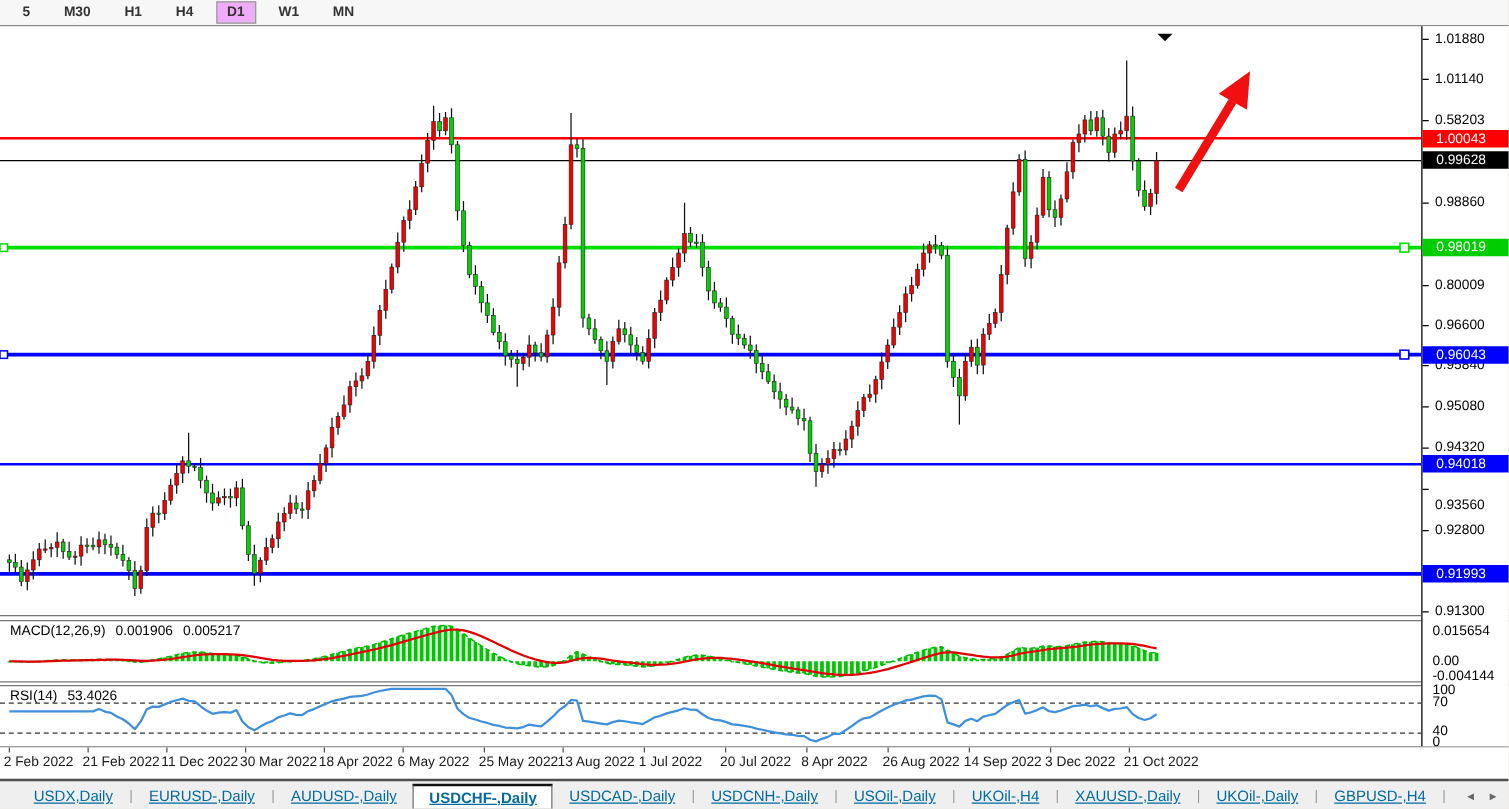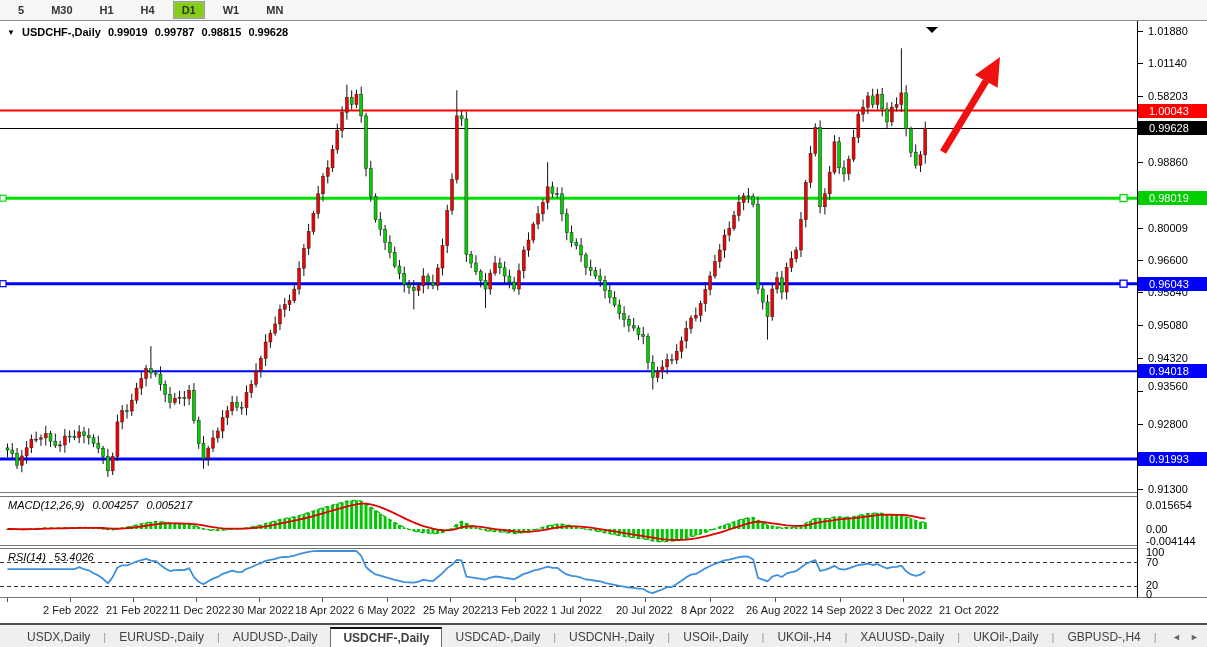--- a/index.html
+++ b/index.html
@@ -3,47 +3,47 @@
 <meta charset="utf-8">
 <style>
   html,body{margin:0;padding:0;background:#d4d0c8;}
   #screen{position:relative;width:1207px;height:647px;background:#ffffff;overflow:hidden;
           font-family:"Liberation Sans",sans-serif;font-size:11px;color:#000;}
   
   #toolbar{position:absolute;left:0;top:0;width:1207px;height:20px;background:#f7f7f7;
            display:flex;align-items:center;}
   .tf-btn{padding:2px 8px;margin-left:9px;color:#333;font-weight:700;font-size:11px;cursor:default;
           border:1px solid transparent;line-height:12px;}
-  .tf-btn.active{background:#84cc16;border:1px solid #9a9a9a;box-shadow:inset 0 0 2px #ccc;}
+  .tf-btn.active{background:#f0abfc;border:1px solid #9a9a9a;box-shadow:inset 0 0 2px #ccc;}
   #chart-top-border{position:absolute;left:0;top:20px;width:1207px;height:1px;background:#8a8a8a;}
   
   #main-plot{position:absolute;left:0;top:21px;}
   #macd-plot{position:absolute;left:0;top:497px;}
   #rsi-plot{position:absolute;left:0;top:549px;}
   .sep{position:absolute;left:0;width:1207px;height:1px;background:#777;}
   
   #info-line{position:absolute;left:7px;top:26px;font-weight:700;font-size:11px;color:#000;white-space:nowrap;}
   #info-line span{margin-right:4px;}
   #collapse-tri{font-size:8px;position:relative;top:-1px;margin-right:2px;}
   
   .ind-label{position:absolute;left:8px;font-size:11px;color:#000;white-space:nowrap;}
-  .ind-label span{margin-right:5px;font-style:italic;}
+  .ind-label span{margin-right:5px;}
   
   #price-axis{position:absolute;left:1137px;top:21px;width:70px;height:576px;background:#fff;border-left:1px solid #000;}
   .ax-tick{position:absolute;left:0;width:5px;height:1px;background:#000;}
   .ax-lab{position:absolute;left:10px;width:60px;font-size:11px;color:#000;line-height:13px;}
   .ax-tag{position:absolute;left:0;width:66px;height:14px;color:#fff;font-size:11px;line-height:14px;padding-left:11px;}
   
   #date-axis{position:absolute;left:0;top:598px;width:1207px;height:24px;background:#fff;}
   .d-tick{position:absolute;top:0;width:1px;height:4px;background:#555;}
-  .d-lab{position:absolute;top:6px;font-size:11px;color:#1a1a1a;white-space:nowrap;margin-left:40px;}
+  .d-lab{position:absolute;top:6px;font-size:11px;color:#1a1a1a;white-space:nowrap;}
   
   #tabbar{position:absolute;left:0;top:623px;width:1207px;height:24px;background:#efefef;
           border-top:2px solid #4f4f4f;display:flex;align-items:center;}
-  .tab{padding:3px 13px;font-size:12px;color:#404040;white-space:nowrap;cursor:default;}
+  .tab{padding:3px 13px;font-size:12px;color:#0369a1;white-space:nowrap;cursor:default;text-decoration:underline;}
   .tab.active{background:#fff;border:1px solid #6e6e6e;border-top:2px solid #111;font-weight:700;padding:2px 12px;}
   .tab-sep{color:#999;font-size:11px;}
   .nav-arrow{position:absolute;top:7px;color:#666;font-size:9px;cursor:default;}
 </style>
 </head>
 <body>
 
 <div id="screen">
 
   <div id="toolbar">
@@ -458,28 +458,20 @@
         <line x1="925.26" y1="100.60596999999953" x2="925.26" y2="142.6838499999998" stroke="#111111" stroke-width="1"></line>
         <rect x="923.76" y="107.48907999999945" width="3" height="26.36361000000018" fill="#F40000" stroke="#222" stroke-width="0.5"></rect>
       </g>
       <polygon points="926,6 938,6 932,12" fill="#000"></polygon>
       <g>
         <line x1="943" y1="131" x2="986" y2="60" stroke="#F01010" stroke-width="7"></line>
         <polygon points="1000,36 997.6,66.8 975,54" fill="#F01010"></polygon>
       </g>
     </svg>
 
-  <div id="info-line">
-    <span id="collapse-tri">▼</span>
-    <span>USDCHF-,Daily</span>
-    <span>0.99019</span>
-    <span>0.99787</span>
-    <span>0.98815</span>
-    <span>0.99628</span>
-  </div>
 
   <div class="sep" style="top:492px"></div>
   <div class="sep" style="top:496px"></div>
 
   <svg id="macd-plot" width="1137" height="48">
       <g>
         <rect x="6" y="32" width="3" height="1" fill="#00C800"></rect>
         <rect x="10.780000000000001" y="32" width="3" height="1" fill="#00C800"></rect>
         <rect x="15.56" y="32" width="3" height="1" fill="#00C800"></rect>
         <rect x="20.34" y="32" width="3" height="1" fill="#00C800"></rect>
@@ -671,21 +663,21 @@
         <rect x="909.4200000000001" y="21.472578672639195" width="3" height="10.527421327360805" fill="#00C800"></rect>
         <rect x="914.2" y="23.53972167135808" width="3" height="8.46027832864192" fill="#00C800"></rect>
         <rect x="918.98" y="24.92562662281755" width="3" height="7.07437337718245" fill="#00C800"></rect>
         <rect x="923.76" y="25.255904671706798" width="3" height="6.744095328293202" fill="#00C800"></rect>
       </g>
       <polyline points="7.5,32 12.280000000000001,32.1158517432038 17.060000000000002,32.57079151683256 21.84,32.627839454268276 26.62,32.40593970441292 31.400000000000002,31.954620310651507 36.18,31.599064530884554 40.96,31.283249396336 45.74,30.90948876742459 50.52,30.8683487905861 55.300000000000004,30.994823762258626 60.080000000000005,31.079473503620623 64.86,30.875540694957152 69.64,30.73265858236889 74.42,30.676246280579775 79.2,30.468517319105132 83.98,30.445643151534952 88.76,30.510086762348784 93.54,30.761803767978478 98.32000000000001,31.12216175972954 103.10000000000001,31.67804525563918 107.88000000000001,32.57107482929314 112.66000000000001,32.81039458267685 117.44000000000001,31.88844402384442 122.22,30.803958912922056 127,29.985154199244448 131.78,29.025163870032607 136.56,27.920030850808566 141.34,26.800819720191935 146.12,25.66601389993705 150.9,24.98663026412547 155.68,24.56909503946308 160.46,24.64939838992407 165.24,25.116959075499633 170.02,25.818457022540375 174.8,26.304878353642614 179.58,26.719477136456746 184.36,27.140643887715996 189.14000000000001,27.269790064586186 193.92000000000002,28.387567951711524 198.70000000000002,30.033380621661973 203.48000000000002,31.82659133889759 208.26000000000002,32.89855683441793 213.04000000000002,33.40299380560591 217.82000000000002,33.562649686253636 222.60000000000002,33.243120757991534 227.38000000000002,32.76210000358884 232.16000000000003,32.111713220159245 236.94,31.751802352828147 241.72,31.486757333404 246.5,30.8085453033104 251.28,30.024518874246642 256.06,29.00933499257921 260.84000000000003,27.846313031174226 265.62,26.46444299183449 270.40000000000003,25.165213531753093 275.18,23.9325559121011 279.96000000000004,22.594968447131755 284.74,21.507258559521713 289.52000000000004,20.64650782039119 294.3,19.732139865657402 299.08000000000004,18.49348151965941 303.86,17.041789352085395 308.64000000000004,15.54106136376392 313.42,13.987061605202115 318.2,12.344112582371604 322.98,10.724425725299906 327.76,9.429209390907541 332.54,8.089064101664235 337.32,6.7114408995397525 342.1,5.338108895673049 346.88,4.089203632222443 351.66,3.6625843673282255 356.44,3.3212070587379223 361.22,4.068205383247054 366,6.649601729990724 370.78000000000003,9.836699991154823 375.56,13.333363582668973 380.34000000000003,16.586400787420892 385.12,19.72511019660864 389.90000000000003,22.641902134711927 394.68,25.472377493417063 399.46000000000004,27.997133934705037 404.24,30.3794438731481 409.02000000000004,32.350445774190064 413.8,33.99717036109422 418.58000000000004,35.10545850860084 423.36,35.62991448213161 428.14000000000004,36.19750433447981 432.92,36.69886413127774 437.70000000000005,36.480826194850735 442.48,35.55097908939036 447.26000000000005,33.657473407382966 452.04,31.17543086562748 456.82000000000005,27.218559576609653 461.6,24.269205038756787 466.38,26.351154559940497 471.16,28.322158330815384 475.94,30.18294061051883 480.72,31.945452142446463 485.5,33.59314068797401 490.28000000000003,34.36123325602645 495.06,34.61562020494971 499.84000000000003,34.93678511859371 504.62,35.41585707364439 509.40000000000003,35.943313148976635 514.1800000000001,36.5331634196978 518.96,36.364162665432104 523.74,35.52375120512459 528.52,34.507654238394785 533.3000000000001,33.17532545239132 538.08,31.792359121411213 542.86,30.349294411178715 547.64,28.742402180527275 552.4200000000001,27.738343694261804 557.2,27.00251833251778 561.98,27.121786639308514 566.76,27.86974793365905 571.5400000000001,28.80749292283128 576.32,29.686489428082965 581.1,30.694172661107068 585.88,31.89353865790935 590.6600000000001,32.9370261441232 595.44,33.91634905284192 600.22,34.804164613259196 605,35.79300382306406 609.7800000000001,36.73653432674688 614.5600000000001,37.663605300585104 619.34,38.59190634729612 624.12,39.431419713859995 628.9,40.20613729266947 633.6800000000001,40.79297892169918 638.46,41.36682438170482 643.24,41.77045395381049 648.02,42.80050613761074 652.8000000000001,43.952036411099684 657.58,44.5320713609303 662.36,44.699589702623086 667.14,44.45428862988405 671.9200000000001,44.13195162750133 676.7,43.46255392169199 681.48,42.48094915755952 686.26,41.198044770948215 691.0400000000001,39.753605590127606 695.82,38.447864951701604 700.6,36.98322686517008 705.38,35.327707594641424 710.1600000000001,33.56377441209085 714.94,31.710115372632796 719.72,29.889798855990396 724.5,28.012154307447105 729.2800000000001,26.37439399678859 734.0600000000001,24.743275539160173 738.84,23.134951434330663 743.62,21.767199984643987 748.4000000000001,20.82836971590393 753.1800000000001,20.46767967953039 757.96,23.01204070881555 762.74,25.520494042770373 767.5200000000001,28.02723903042422 772.3000000000001,29.156313433510082 777.08,29.71575220021825 781.86,30.63392955646869 786.64,30.584962760864634 791.4200000000001,30.2876701117633 796.2,29.79920812045293 800.98,28.47890076976294 805.76,26.30186565717372 810.5400000000001,23.739716031559055 815.32,21.00130574332463 820.1,21.4979141415078 824.88,21.594095488898994 829.6600000000001,21.100401724161145 834.44,19.875127102510028 839.22,19.878491691216205 844,20.211802503550523 848.7800000000001,20.139689863601156 853.5600000000001,19.530716258357558 858.34,18.453054131646805 863.12,17.543069797253537 867.9000000000001,16.637300078885517 872.6800000000001,16.37777907356723 877.46,16.022416701040896 882.24,16.393671631955563 887.0200000000001,17.27497197233659 891.8000000000001,17.665664011411955 896.58,18.052599779788054 901.36,18.14337623900267 906.1400000000001,19.513882282672196 910.9200000000001,21.472578672639195 915.7,23.53972167135808 920.48,24.92562662281755 925.26,25.255904671706798 " fill="none" stroke="#00B400" stroke-width="1.2" stroke-dasharray="4,3"></polyline>
       <polyline points="7.5,32 12.280000000000001,32.02317034864076 17.060000000000002,32.13269458227912 21.84,32.231723556676954 26.62,32.266566786224146 31.400000000000002,32.20417749110962 36.18,32.0831548990646 40.96,31.923173798518885 45.74,31.720436792300028 50.52,31.55001919195724 55.300000000000004,31.438980106017517 60.080000000000005,31.36707878553814 64.86,31.268771167421942 69.64,31.161548650411333 74.42,31.06448817644502 79.2,30.945294004977043 83.98,30.845363834288626 88.76,30.778308419900657 93.54,30.77500748951622 98.32000000000001,30.844438343558885 103.10000000000001,31.011159725974945 107.88000000000001,31.323142746638585 112.66000000000001,31.620593113846237 117.44000000000001,31.674163295845876 122.22,31.50012241926111 127,31.197128775257777 131.78,30.762735794212745 136.56,30.194194805531907 141.34,29.515519788463912 146.12,28.74561861075854 150.9,27.993820941431927 155.68,27.30887576103816 160.46,26.776980286815338 165.24,26.4449760445522 170.02,26.319672240149835 174.8,26.31671346284839 179.58,26.39726619757006 184.36,26.54594173559925 189.14000000000001,26.690711401396634 193.92000000000002,27.030082711459613 198.70000000000002,27.630742293500084 203.48000000000002,28.469912102579585 208.26000000000002,29.355641048947255 213.04000000000002,30.165111600278987 217.82000000000002,30.844619217473916 222.60000000000002,31.32431952557744 227.38000000000002,31.61187562117972 232.16000000000003,31.711843140975624 236.94,31.71983498334613 241.72,31.673219453357703 246.5,31.500284623348243 251.28,31.205131473527924 256.06,30.76597217733818 260.84000000000003,30.18204034810539 265.62,29.43852087685121 270.40000000000003,28.583859407831586 275.18,27.65359870868549 279.96000000000004,26.641872656374744 284.74,25.614949837004136 289.52000000000004,24.621261433681546 294.3,23.64343712007672 299.08000000000004,22.613445999993257 303.86,21.499114670411686 308.64000000000004,20.30750400908213 313.42,19.043415528306127 318.2,17.703554939119222 322.98,16.30772909635536 327.76,14.932025155265794 332.54,13.563432944545482 337.32,12.193034535544335 342.1,10.822049407570077 346.88,9.47548025250055 351.66,8.312901075466083 356.44,7.314562272120451 361.22,6.665290894345773 366,6.662153061474765 370.78000000000003,7.297062447410774 375.56,8.504322674462415 380.34000000000003,10.12073829705411 385.12,12.041612676965016 389.90000000000003,14.161670568514399 394.68,16.42381195349493 399.46000000000004,18.73847634973695 404.24,21.06666985441918 409.02000000000004,23.323425038373358 413.8,25.458174102917532 418.58000000000004,27.38763098405419 423.36,29.036087683669678 428.14000000000004,30.468371013831703 432.92,31.71446963732091 437.70000000000005,32.667740948826875 442.48,33.24438857693957 447.26000000000005,33.32700554302825 452.04,32.896690607548095 456.82000000000005,31.761064401360407 461.6,30.262692528839683 466.38,29.480384935059845 471.16,29.248739614210955 475.94,29.43557981347253 480.72,29.937554279267317 485.5,30.668671561008654 490.28000000000003,31.407183900012214 495.06,32.04887116099971 499.84000000000003,32.62645395251851 504.62,33.18433457674369 509.40000000000003,33.73613029119028 514.1800000000001,34.295536916891784 518.96,34.70926206659985 523.74,34.872159894304794 528.52,34.79925876312279 533.3000000000001,34.4744721009765 538.08,33.93804950506344 542.86,33.220298486286495 547.64,32.32471922513465 552.4200000000001,31.407444118960083 557.2,30.526458961671622 561.98,29.845524497199 566.76,29.45036918449101 571.5400000000001,29.321793932159064 576.32,29.394733031343844 581.1,29.654620957296487 585.88,30.10240449741906 590.6600000000001,30.669328826759887 595.44,31.318732871976295 600.22,32.01581922023288 605,32.77125614079911 609.7800000000001,33.564311777988664 614.5600000000001,34.384170482507955 619.34,35.22571765546559 624.12,36.066858067144466 628.9,36.89471391224947 633.6800000000001,37.67436691413941 638.46,38.41285840765249 643.24,39.08437751688409 648.02,39.82760324102942 652.8000000000001,40.65248987504347 657.58,41.42840617222084 662.36,42.082642878301286 667.14,42.55697202861784 671.9200000000001,42.87196794839454 676.7,42.99008514305403 681.48,42.88825794595513 686.26,42.550215310953746 691.0400000000001,41.99089336678852 695.82,41.28228768377113 700.6,40.422475520050924 705.38,39.40352193496902 710.1600000000001,38.23557243039339 714.94,36.93048101884127 719.72,35.522344586271096 724.5,34.020306530506296 729.2800000000001,32.49112402376276 734.0600000000001,30.94155432684224 738.84,29.380233748339926 743.62,27.857626995600736 748.4000000000001,26.451775539661377 753.1800000000001,25.25495636763518 757.96,24.806373235871256 762.74,24.949197397251076 767.5200000000001,25.564805723885705 772.3000000000001,26.283107265810578 777.08,26.969636252692116 781.86,27.70249491344743 786.64,28.27898848293087 791.4200000000001,28.680724808697356 796.2,28.904421471048472 800.98,28.819317330791367 805.76,28.315826996067837 810.5400000000001,27.400604803166082 815.32,26.120744991197792 820.1,25.196178821259792 824.88,24.475762154787635 829.6600000000001,23.800690068662334 834.44,23.015577475431876 839.22,22.38816031858874 844,21.952888755581096 848.7800000000001,21.590248977185105 853.5600000000001,21.178342433419594 858.34,20.633284773065036 863.12,20.015241777902737 867.9000000000001,19.339653438099294 872.6800000000001,18.74727856519288 877.46,18.202306192362485 882.24,17.840579280281098 887.0200000000001,17.727457818692198 891.8000000000001,17.71509905723615 896.58,17.782599201746528 901.36,17.854754609197762 906.1400000000001,18.186580143892648 910.9200000000001,18.843779849641955 915.7,19.78296821398518 920.48,20.811499895751652 925.26,21.700380850942683 " fill="none" stroke="#E00000" stroke-width="1.8" stroke-linejoin="round"></polyline>
     </svg>
   <div class="ind-label" style="top:499px">
     <span>MACD(12,26,9)</span>
-    <span>0.004257</span>
+    <span>0.001906</span>
     <span>0.005217</span>
   </div>
 
   <div class="sep" style="top:545px"></div>
   <div class="sep" style="top:548px"></div>
 
   <svg id="rsi-plot" width="1137" height="48">
       <line x1="0" y1="13.5" x2="1137" y2="13.5" stroke="#333333" stroke-width="1" stroke-dasharray="4,3"></line>
       <line x1="0" y1="37.5" x2="1137" y2="37.5" stroke="#333333" stroke-width="1" stroke-dasharray="4,3"></line>
       <polyline points="7.5,20.113433264010897 12.280000000000001,20.113433264010897 17.060000000000002,20.113433264010897 21.84,20.113433264010897 26.62,20.113433264010897 31.400000000000002,20.113433264010897 36.18,20.113433264010897 40.96,20.113433264010897 45.74,20.113433264010897 50.52,20.113433264010897 55.300000000000004,20.113433264010897 60.080000000000005,20.113433264010897 64.86,20.113433264010897 69.64,20.113433264010897 74.42,20.113433264010897 79.2,18.15257639910194 83.98,20.226757966499214 88.76,21.30675943235873 93.54,24.243885923874515 98.32000000000001,26.419816160789132 103.10000000000001,29.82389754387503 107.88000000000001,34.40360992530027 112.66000000000001,28.13492543236898 117.44000000000001,18.471413927422734 122.22,16.28227518278434 127,16.472201050722123 131.78,14.508051521232264 136.56,12.55844312246623 141.34,11.213272357720257 146.12,9.918128854262232 150.9,11.607433714087236 155.68,12.046547849265133 160.46,15.991868712843598 165.24,19.49222835042835 170.02,22.046136107273764 174.8,21.031101634214163 179.58,20.786416814854462 184.36,21.194153059174234 189.14000000000001,19.080847661965272 193.92000000000002,28.17514317707319 198.70000000000002,32.79760574888064 203.48000000000002,35.23556712254046 208.26000000000002,32.276018265541815 213.04000000000002,29.619102490864133 217.82000000000002,27.91614048390918 222.60000000000002,24.84956765940998 227.38000000000002,23.407311095227374 232.16000000000003,21.710643871757128 236.94,22.926046711730713 241.72,23.043571740357308 246.5,19.848840047694228 251.28,18.260031455829388 256.06,15.972081355356348 260.84000000000003,14.06524799364243 265.62,11.93901890600038 270.40000000000003,10.912761973187155 275.18,9.899726396109335 279.96000000000004,8.447325168861045 284.74,8.016608227802944 289.52000000000004,7.6373885617790735 294.3,6.593908348789762 299.08000000000004,5.014884785302554 303.86,3.7951074553972433 308.64000000000004,2.932670004797961 313.42,2.144204932998761 318.2,2 322.98,2 327.76,2 332.54,2 337.32,2 342.1,2 346.88,2 351.66,2 356.44,2 361.22,6.956508527180318 366,18.00607251100561 370.78000000000003,22.259119269388897 375.56,25.396249230090703 380.34000000000003,26.579578575912215 385.12,28.173376589763308 389.90000000000003,29.363054072876118 394.68,30.951444538026355 399.46000000000004,31.775445775397934 404.24,33.02703196407233 409.02000000000004,33.32928305097523 413.8,33.71966425072322 418.58000000000004,32.666537511238374 423.36,30.644791195510397 428.14000000000004,31.545778861349646 432.92,32.02922145955043 437.70000000000005,28.235020678445856 442.48,24.162186472787493 447.26000000000005,19.132493231640805 452.04,15.791819731110712 456.82000000000005,10.940920947276704 461.6,11.480569511115416 466.38,27.69563675178572 471.16,28.384019471584665 475.94,29.086141487723737 480.72,29.826274054980185 485.5,30.53260481122553 490.28000000000003,28.669338098771377 495.06,27.50519963995273 499.84000000000003,27.997137964732076 504.62,28.864281696202006 509.40000000000003,29.510422771609832 514.1800000000001,30.274623121486574 518.96,27.61463840579664 523.74,24.866589277862417 528.52,23.61687475069369 533.3000000000001,21.697181826745428 538.08,20.51697339472662 542.86,19.237381184334627 547.64,17.573998498037017 552.4200000000001,18.792495109692943 557.2,18.805695340336356 561.98,22.42001832595041 566.76,25.412267413897325 571.5400000000001,26.832812614226704 576.32,27.33996271483116 581.1,28.723388312342493 585.88,30.50802840068951 590.6600000000001,30.965453365768756 595.44,31.75223244909384 600.22,32.410562602591654 605,33.88455088560832 609.7800000000001,34.81181671023605 614.5600000000001,35.847305472823294 619.34,36.94932798530418 624.12,37.70470983647323 628.9,38.50691414514742 633.6800000000001,38.80190643865183 638.46,39.66620218122861 643.24,39.91266023426722 648.02,42.802315036795804 652.8000000000001,44.09283315672191 657.58,42.06592253270715 662.36,40.49939961519462 667.14,38.021271698380566 671.9200000000001,38.073786426147365 676.7,35.04742841340445 681.48,31.791333124284076 686.26,28.280535044092098 691.0400000000001,25.619297630752193 695.82,24.959431085589337 700.6,22.24835890072797 705.38,19.351115836156076 710.1600000000001,16.970286945553312 714.94,14.777715161718259 719.72,13.186286633749912 724.5,11.378522208374552 729.2800000000001,10.63534914095941 734.0600000000001,9.285469389333883 738.84,8.07476701055883 743.62,7.501303119028108 748.4000000000001,7.683112037353283 753.1800000000001,10.495849999572155 757.96,28.86699905950001 762.74,30.546082791824897 767.5200000000001,32.32903124274611 772.3000000000001,27.669613580655703 777.08,25.98240552550305 781.86,27.956921073397176 786.64,24.365220864186846 791.4200000000001,23.206665364081637 796.2,22.058688166770477 800.98,18.47123618261098 805.76,14.9883475494768 810.5400000000001,12.78903474490664 815.32,11.092055644467056 820.1,21.91858506267228 824.88,20.828421737829167 829.6600000000001,19.081824198202405 834.44,16.86097761174748 839.22,19.951293391610402 844,20.651651877241463 848.7800000000001,19.419176155891922 853.5600000000001,17.6966159943286 858.34,15.981117761006795 863.12,15.488184900233653 867.9000000000001,14.680339145764597 872.6800000000001,16.002740788184724 877.46,15.178868234577848 882.24,17.507992778100153 887.0200000000001,19.484836811035322 891.8000000000001,18.052586671525095 896.58,17.79952018214837 901.36,16.649424353502543 906.1400000000001,22.315393369867422 910.9200000000001,25.391916598064775 915.7,26.974162938969563 920.48,25.61087066521425 925.26,22.428675585561216 " fill="none" stroke="#3E8FDD" stroke-width="1.8" stroke-linejoin="round"></polyline>
@@ -710,56 +702,56 @@
       <div class="ax-lab" style="top:200.5365999999995px">0.80009</div>
       <div class="ax-tick" style="top:238.5711999999998px"></div>
       <div class="ax-lab" style="top:232.5711999999998px">0.96600</div>
       <div class="ax-tick" style="top:271.47159999999957px"></div>
       <div class="ax-lab" style="top:265.47159999999957px">0.95840</div>
       <div class="ax-tick" style="top:304.3719999999998px"></div>
       <div class="ax-lab" style="top:298.3719999999998px">0.95080</div>
       <div class="ax-tick" style="top:337.27239999999955px"></div>
       <div class="ax-lab" style="top:331.27239999999955px">0.94320</div>
       <div class="ax-tick" style="top:370.17279999999977px"></div>
-      <div class="ax-lab" style="top:359px">0.93560</div>
+      <div class="ax-lab" style="top:377px">0.93560</div>
       <div class="ax-tick" style="top:403.0731999999995px"></div>
       <div class="ax-lab" style="top:397.0731999999995px">0.92800</div>
       <div class="ax-tick" style="top:468.00819999999953px"></div>
       <div class="ax-lab" style="top:462.00819999999953px">0.91300</div>
       <div class="ax-tag" style="top:82.52372999999999px;background:#FF0000">1.00043</div>
       <div class="ax-tag" style="top:100.48907999999945px;background:#000000">0.99628</div>
       <div class="ax-tag" style="top:170.14268999999967px;background:#00CE00">0.98019</div>
       <div class="ax-tag" style="top:255.68372999999963px;background:#0000FF">0.96043</div>
       <div class="ax-tag" style="top:343.3459799999996px;background:#0000FF">0.94018</div>
       <div class="ax-tag" style="top:431.00822999999957px;background:#0000FF">0.91993</div>
       <div class="ax-lab" style="top:478px;left:8px">0.015654</div>
       <div class="ax-lab" style="top:502px;left:8px">0.00</div>
       <div class="ax-lab" style="top:514px;left:8px">-0.004144</div>
       <div class="ax-lab" style="top:525px;left:8px">100</div>
       <div class="ax-lab" style="top:535px;left:8px">70</div>
-      <div class="ax-lab" style="top:558px;left:8px">20</div>
+      <div class="ax-lab" style="top:558px;left:8px">40</div>
       <div class="ax-lab" style="top:567px;left:8px">0</div>
     </div>
   <div id="date-axis">
       <div class="d-tick" style="left:7px"></div>
       <div class="d-lab" style="left:3px">2 Feb 2022</div>
       <div class="d-tick" style="left:70px"></div>
       <div class="d-lab" style="left:66px">21 Feb 2022</div>
       <div class="d-tick" style="left:133px"></div>
       <div class="d-lab" style="left:129px">11 Dec 2022</div>
       <div class="d-tick" style="left:196px"></div>
       <div class="d-lab" style="left:192px">30 Mar 2022</div>
       <div class="d-tick" style="left:259px"></div>
       <div class="d-lab" style="left:255px">18 Apr 2022</div>
       <div class="d-tick" style="left:322px"></div>
       <div class="d-lab" style="left:318px">6 May 2022</div>
       <div class="d-tick" style="left:387px"></div>
       <div class="d-lab" style="left:383px">25 May 2022</div>
       <div class="d-tick" style="left:450px"></div>
-      <div class="d-lab" style="left:446px">13 Feb 2022</div>
+      <div class="d-lab" style="left:446px">13 Aug 2022</div>
       <div class="d-tick" style="left:515px"></div>
       <div class="d-lab" style="left:511px">1 Jul 2022</div>
       <div class="d-tick" style="left:580px"></div>
       <div class="d-lab" style="left:576px">20 Jul 2022</div>
       <div class="d-tick" style="left:645px"></div>
       <div class="d-lab" style="left:641px">8 Apr 2022</div>
       <div class="d-tick" style="left:710px"></div>
       <div class="d-lab" style="left:706px">26 Aug 2022</div>
       <div class="d-tick" style="left:775px"></div>
       <div class="d-lab" style="left:771px">14 Sep 2022</div>

